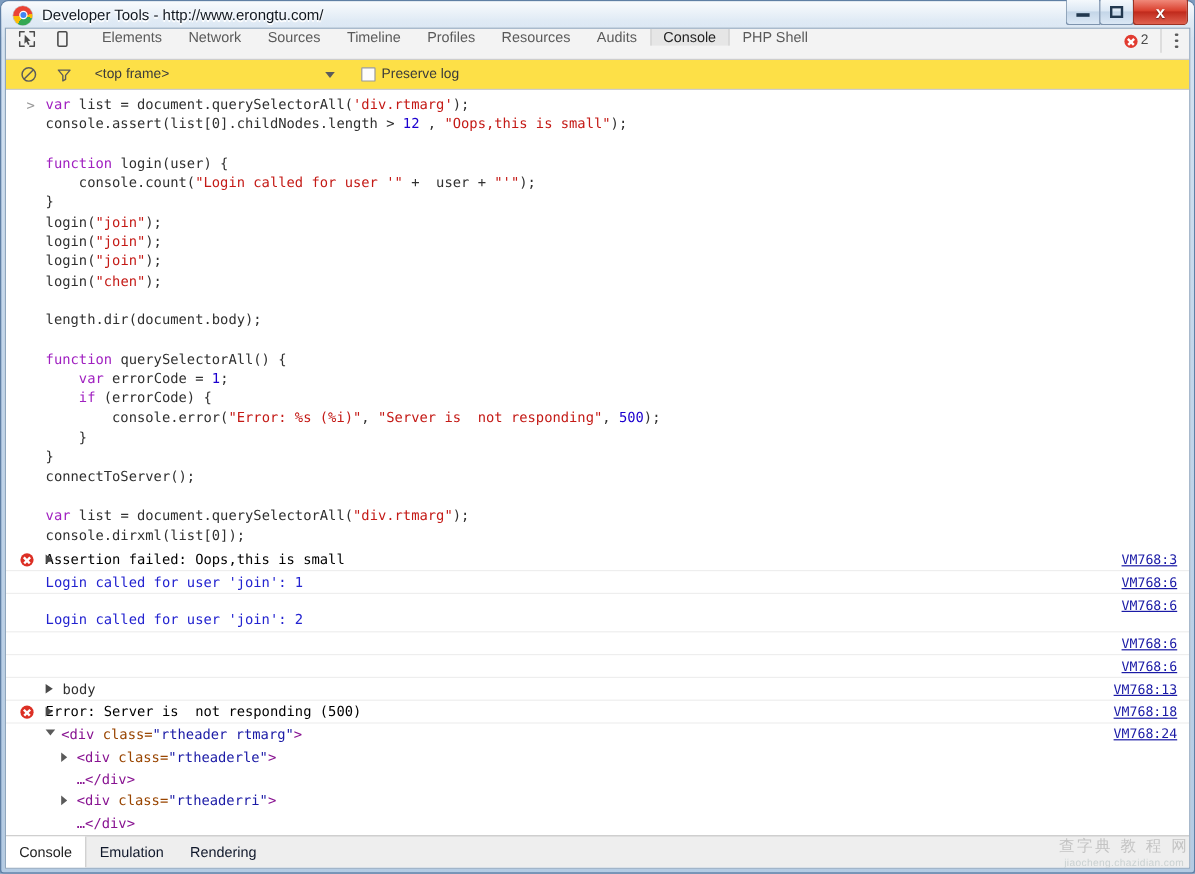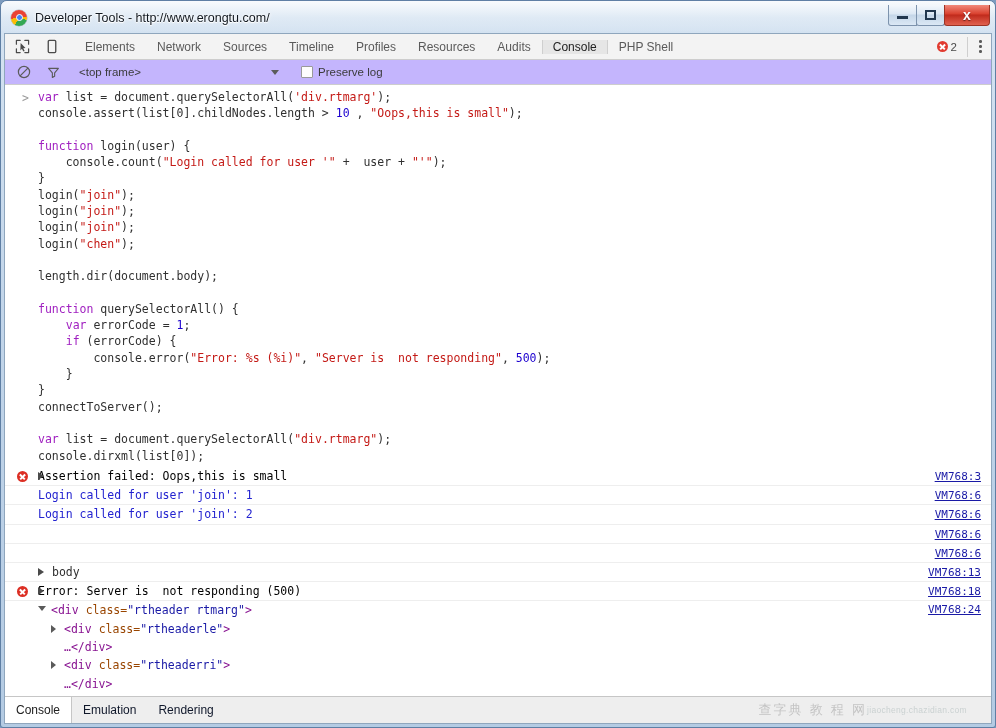--- a/index.html
+++ b/index.html
@@ -24,21 +24,21 @@
   }
   .frame-glow {
     position:absolute; left:0; top:0; right:0; height:30px;
     background: linear-gradient(180deg,rgba(255,255,255,.85) 0%,rgba(255,255,255,.25) 55%,rgba(255,255,255,.05) 100%);
     border-radius: 6px 6px 0 0;
     pointer-events:none;
   }
 
   
   .titlebar {
-    height: 31px;
+    height: 21px;
     display: flex; align-items: center;
     position: relative; z-index: 2;
     padding-left: 7px;
     flex: none;
   }
   .chrome-logo {
     width: 16px; height: 16px; border-radius: 50%;
     position: relative; flex: none;
     background: conic-gradient(from -35deg, #ea4335 0deg 115deg, #fbbc05 115deg 140deg, #34a853 140deg 245deg, #fbbc05 245deg 300deg, #ea4335 300deg 360deg);
     box-shadow: 0 0 0 .5px rgba(0,0,0,.25);
@@ -84,21 +84,21 @@
     background: #fff;
     border: 1px solid #8fa6bd;
     display: flex; flex-direction: column;
     overflow: hidden;
     position: relative; z-index: 1;
   }
 
   
   .toolbar {
     height: 26px; flex: none;
-    display: flex; align-items: center;
+    display: flex; align-items: flex-start;
     background: #f3f3f3;
     border-bottom: 1px solid #cdcdcd;
   }
   .tb-icons { display: flex; align-items: center; padding: 0 5px 0 9px; gap: 12px; }
   .icon-btn { width: 17px; height: 17px; display:flex; align-items:center; justify-content:center; cursor: default; }
   .sep-v { width: 1px; background: #c9c9c9; margin: 5px 6px 5px 2px; }
 
   .tabs { display: flex; align-items: stretch; }
   .tab {
     padding: 0 10px;
@@ -131,21 +131,21 @@
     width: 18px; height: 20px; display: flex; flex-direction: column;
     align-items: center; justify-content: center; gap: 2.5px;
     border-left: 1px solid #cfcfcf; padding-left: 8px; margin-left: 2px;
   }
   .kebab i { width: 2.5px; height: 2.5px; background: #5b5b5b; border-radius: 50%; display: block; }
 
   
   .filterbar {
     height: 25px; flex: none;
     display: flex; align-items: center;
-    background: #c4b5fd;
+    background: #fde047;
     border-bottom: 1px solid #cdcdcd;
     padding-left: 10px;
     font-size: 11.5px; color: #444;
   }
   .fb-icon { width: 18px; height: 18px; display:flex; align-items:center; justify-content:center; margin-right: 11px; }
   .ctx-select {
     display:flex; align-items:center;
     margin-left: 6px; width: 200px;
   }
   .ctx-label { font-family: "Liberation Sans", sans-serif; font-size: 11.5px; color: #3b3b3b; }
@@ -233,22 +233,22 @@
     position: relative;
   }
   .dtab {
     padding: 0 11px; display:flex; align-items:center;
     font-family: "Liberation Sans", sans-serif;
     font-size: 12px; color: #0f172a;
   }
   .dtab.active { background: #fff; color: #222; border-right: 1px solid #c6c6c6; }
   .watermark {
     margin-left: auto; position: relative;
-    display: flex; flex-direction: row; align-items: center;
-    justify-content: center; padding-right: 24px;
+    display: flex; flex-direction: column; align-items: center;
+    justify-content: center; padding-right: 0;
     opacity: .42;
   }
   .wm-top { font-size: 13px; color: #8b8b8b; letter-spacing: 2px; font-family: "DejaVu Sans", sans-serif; }
   .wm-bot { font-size: 8.5px; color: #9aa; letter-spacing: .3px; font-family: "Liberation Sans", sans-serif; }
 
   
   .scrollbar {
     position: absolute; top: 0; right: 0; width: 0px; height: 100%;
   }
 </style>
@@ -354,21 +354,21 @@
         <span>Preserve log</span>
       </div>
     </div>
 
     <div class="console">
 
       <div class="code-block">
         <span class="prompt-caret">&gt;</span>
         <div id="code-lines">
             <div class="code-line first"><span class="kw">var</span><span> list = document.querySelectorAll(</span><span class="str">'div.rtmarg'</span><span>);</span></div>
-            <div class="code-line"><span>console.assert(list[0].childNodes.length &gt; </span><span class="num">10</span><span> , </span><span class="str">"Oops,this is small"</span><span>);</span></div>
+            <div class="code-line"><span>console.assert(list[0].childNodes.length &gt; </span><span class="num">12</span><span> , </span><span class="str">"Oops,this is small"</span><span>);</span></div>
             <div class="code-line">&nbsp;</div>
             <div class="code-line"><span class="kw">function</span><span> login(user) {</span></div>
             <div class="code-line"><span>    console.count(</span><span class="str">"Login called for user '"</span><span> +  user + </span><span class="str">"'"</span><span>);</span></div>
             <div class="code-line"><span>}</span></div>
             <div class="code-line"><span>login(</span><span class="str">"join"</span><span>);</span></div>
             <div class="code-line"><span>login(</span><span class="str">"join"</span><span>);</span></div>
             <div class="code-line"><span>login(</span><span class="str">"join"</span><span>);</span></div>
             <div class="code-line"><span>login(</span><span class="str">"chen"</span><span>);</span></div>
             <div class="code-line">&nbsp;</div>
             <div class="code-line"><span>length.dir(document.body);</span></div>
@@ -382,21 +382,21 @@
             <div class="code-line"><span>connectToServer();</span></div>
             <div class="code-line">&nbsp;</div>
             <div class="code-line"><span class="kw">var</span><span> list = document.querySelectorAll(</span><span class="str">"div.rtmarg"</span><span>);</span></div>
             <div class="code-line"><span>console.dirxml(list[0]);</span></div>
           </div>
       </div>
 
       <div id="msg-rows">
           <div class="row error"><span class="ico-err"></span><span class="tri left-a" style="left: 33px;"></span><span class="msg">Assertion failed: Oops,this is small</span><a class="srclink">VM768:3</a></div>
           <div class="row count"><span class="msg" style="padding-left: 0px;">Login called for user 'join': 1</span><a class="srclink">VM768:6</a></div>
-          <div class="row count"><span class="msg" style="padding-left: 0px;">Login called for user 'join': 2</span><a class="srclink">VM768:6</a></div>
+          <div class="row count"><span class="msg" style="padding-left: 0px; margin-top: 12px;">Login called for user 'join': 2</span><a class="srclink">VM768:6</a></div>
           <div class="row count"><a class="srclink">VM768:6</a></div>
           <div class="row count"><a class="srclink">VM768:6</a></div>
           <div class="row dir"><span class="tri left-a" style="left: 33px;"></span><span class="msg">body</span><a class="srclink">VM768:13</a></div>
           <div class="row error"><span class="ico-err"></span><span class="tri left-a" style="left: 33px;"></span><span class="msg">Error: Server is  not responding (500)</span><a class="srclink">VM768:18</a></div>
         </div>
 
       <div id="dom-tree">
           <div class="dom-row" style="padding-left: 46px;"><span class="dom-tri open" style="left: 33px;"></span><span class="tagname">&lt;div </span><span class="attrname">class=</span><span class="attrval">"rtheader rtmarg"</span><span class="tagname">&gt;</span><a class="srclink">VM768:24</a></div>
           <div class="dom-row" style="padding-left: 59px;"><span class="dom-tri closed" style="left: 46px;"></span><span class="tagname">&lt;div </span><span class="attrname">class=</span><span class="attrval">"rtheaderle"</span><span class="tagname">&gt;</span></div>
           <div class="dom-row" style="padding-left: 59px;"><span class="tagname">…&lt;/div&gt;</span></div>

